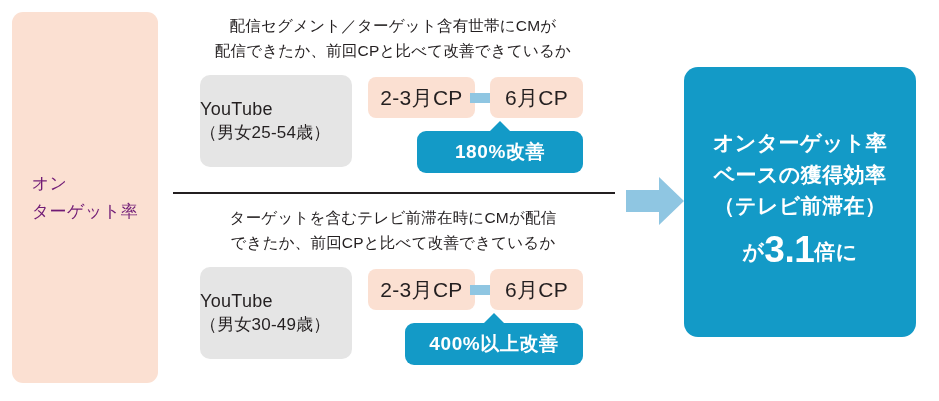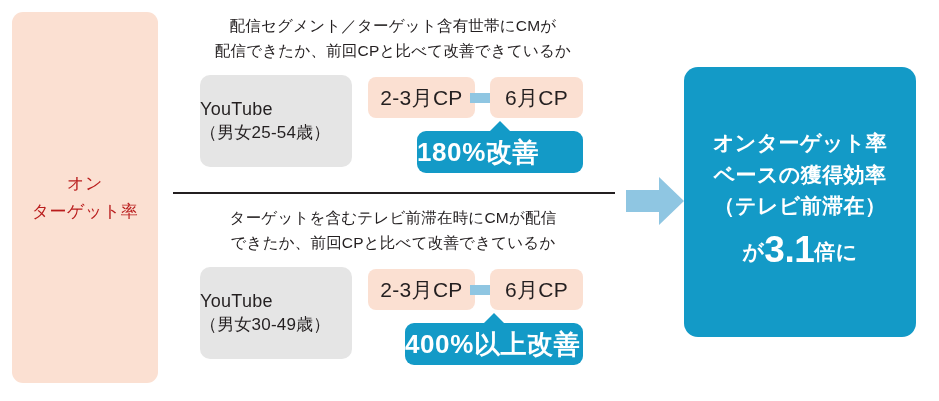--- a/index.html
+++ b/index.html
@@ -29,25 +29,24 @@
     top: 12px;
     width: 146px;
     height: 371px;
     background: #fbe0d2;
     border-radius: 11px;
     display: flex;
     align-items: center;
     justify-content: center;
   }
   .left-panel-label {
-    text-align: center;
     font-size: 17px;
     line-height: 1.62;
     letter-spacing: 0.5px;
-    color: #b91c1c;
+    color: #701a75;
     white-space: pre-line;
   }
 
   
   .middle {
     position: absolute;
     left: 170px;
     top: 0;
     width: 446px;
     height: 295px;
@@ -140,23 +139,23 @@
 
   
   .badge {
     position: absolute;
     top: 56px;
     background: #139ac7;
     border-radius: 9px;
     height: 42px;
     display: flex;
     align-items: center;
-    justify-content: flex-start;
+    justify-content: center;
     color: #ffffff;
-    font-size: 26px;
+    font-size: 19px;
     font-weight: bold;
     letter-spacing: 0.6px;
   }
   .badge-top    { left: 247px; width: 166px; }
   .badge-bottom { left: 235px; width: 178px; }
 
   .badge::before {
     content: "";
     position: absolute;
     top: -10px;

